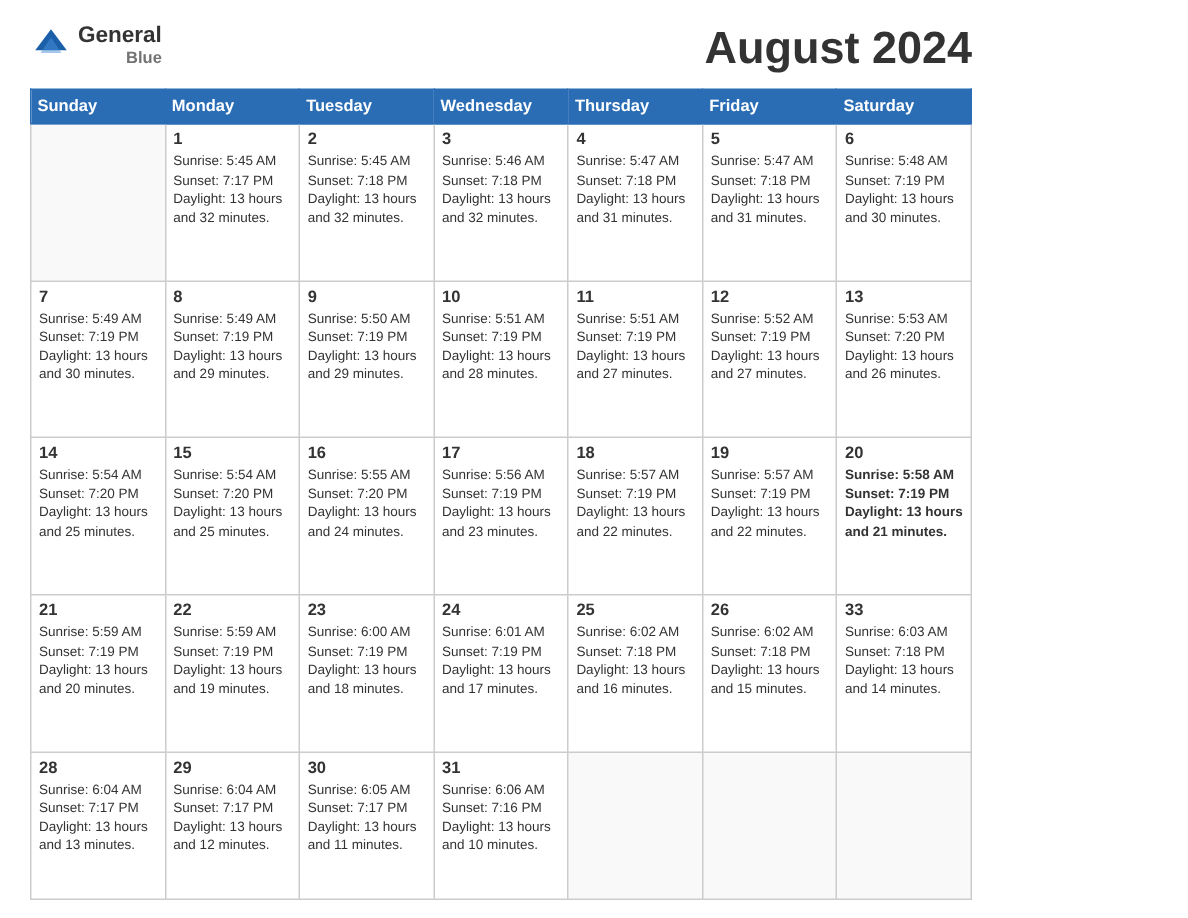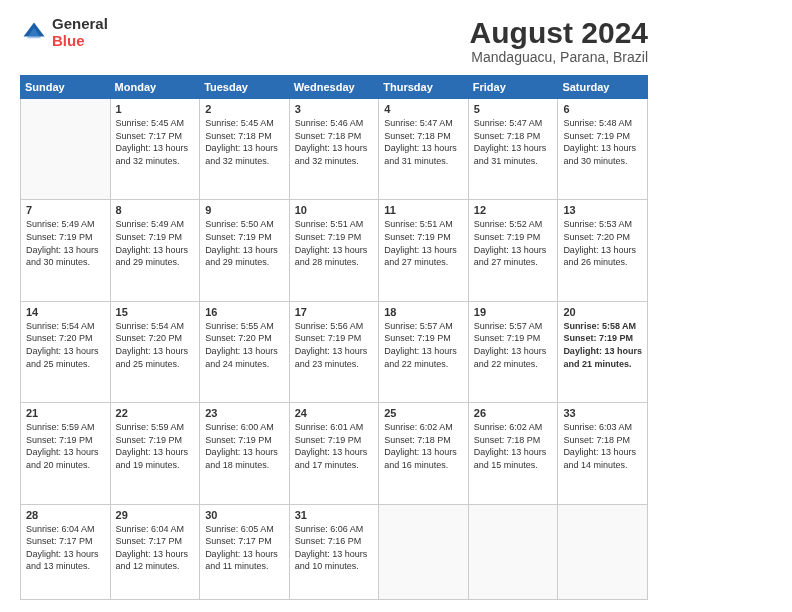--- a/index.html
+++ b/index.html
@@ -32,23 +32,24 @@
       display: flex;
       flex-direction: column;
       line-height: 1.1;
     }
     .logo-general {
       font-size: 15px;
       font-weight: bold;
       color: #333;
     }
     .logo-blue {
-      font-size: 15px;
+      font-size: 11px;
       font-weight: bold;
-      color: #ef4444;
+      color: #737373;
+      text-align: right;
     }
     .logo-icon {
       width: 28px;
       height: 28px;
     }
     .title-block {
       text-align: right;
     }
     .month-title {
       font-size: 30px;
@@ -111,21 +112,20 @@
         <polygon points="16,4 28,20 4,20" fill="#1a5fa8"></polygon>
         <polygon points="16,10 24,22 8,22" fill="#4a90d9" opacity="0.5"></polygon>
       </svg>
       <div class="logo-text">
         <span class="logo-general">General</span>
         <span class="logo-blue">Blue</span>
       </div>
     </div>
     <div class="title-block">
       <div class="month-title">August 2024</div>
-      <div class="location">Mandaguacu, Parana, Brazil</div>
     </div>
   </div>
 
   <table class="calendar">
     <thead>
       <tr>
         <th>Sunday</th>
         <th>Monday</th>
         <th>Tuesday</th>
         <th>Wednesday</th>

